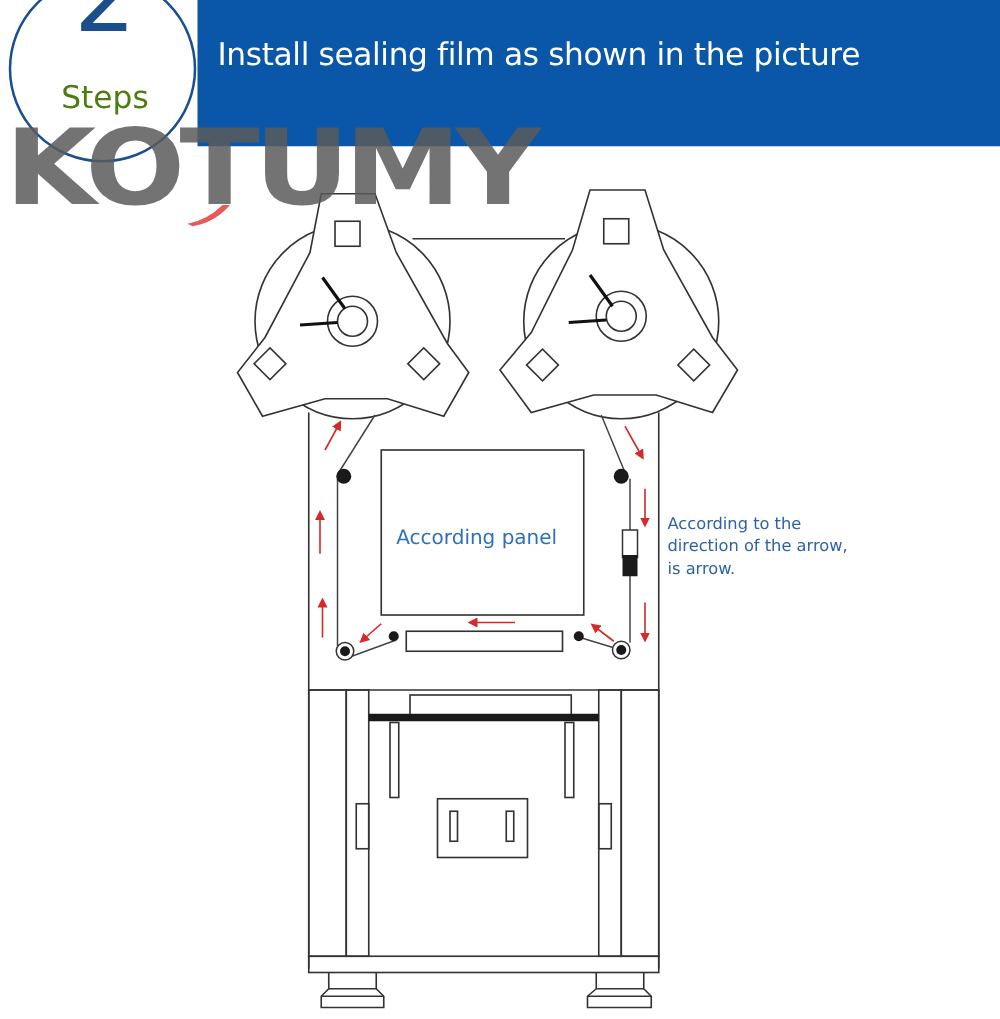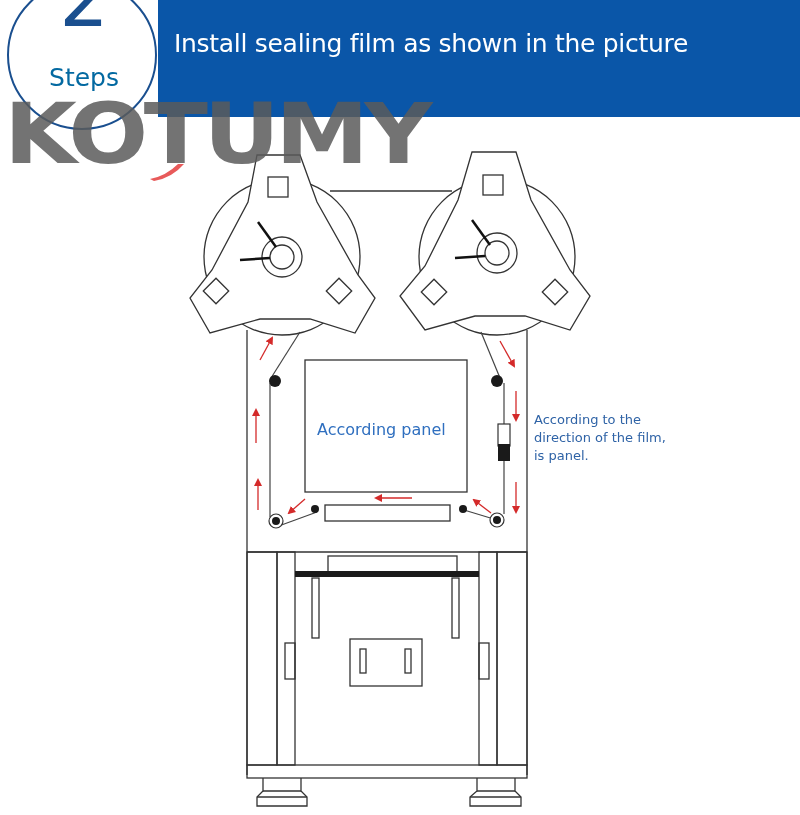--- a/index.html
+++ b/index.html
@@ -1,21 +1,21 @@
 <!DOCTYPE html>
 <html><head>
 <meta charset="utf-8">
 <style>
   html, body { margin: 0; padding: 0; background: #ffffff; }
   body { width: 800px; height: 815px; position: relative; overflow: hidden; font-family: "DejaVu Sans", sans-serif; }
   .banner { position: absolute; left: 158px; top: 0; width: 642px; height: 117px; background: #0a56a8; }
   .banner-title { position: absolute; left: 16px; top: 29px; color: #ffffff; font-family: "DejaVu Sans", sans-serif; font-size: 25px; letter-spacing: -0.3px; white-space: nowrap; }
   .step-circle { position: absolute; left: 7px; top: -20px; width: 146px; height: 146px; border: 2px solid #1a4f8f; border-radius: 50%; background: transparent; }
   .step-number { position: absolute; left: 0; width: 150px; top: -22px; text-align: center; font-family: "DejaVu Sans", sans-serif; font-size: 78px; color: #1a4f8f; line-height: 1; }
-  .step-label { position: absolute; left: 0; width: 150px; top: 81px; text-align: center; font-family: "DejaVu Sans", sans-serif; font-size: 25px; color: #0369a1; }
+  .step-label { position: absolute; left: 0; width: 150px; top: 81px; text-align: center; font-family: "DejaVu Sans", sans-serif; font-size: 25px; color: #4d7c0f; }
   .logo { position: absolute; left: 4px; top: 92px; font-family: "DejaVu Sans", sans-serif; font-weight: bold; font-size: 84px; color: rgba(90,90,90,0.85); letter-spacing: -4px; line-height: 1; transform: scaleX(1.12); transform-origin: left top; }
   .diagram { position: absolute; left: 0; top: 0; }
   .panel-label { position: absolute; left: 317px; top: 420px; font-family: "DejaVu Sans", sans-serif; font-size: 16px; color: #2f6fbf; white-space: nowrap; }
   .note { position: absolute; left: 534px; top: 411px; font-family: "DejaVu Sans", sans-serif; font-size: 13px; color: #2f63a6; line-height: 18px; }
   .note div { white-space: nowrap; }
 </style>
 </head>
 <body>
 
 <div class="banner">
@@ -140,20 +140,20 @@
     <line x1="500" y1="341" x2="514" y2="366"></line>
     <line x1="516" y1="391" x2="516" y2="420"></line>
     <line x1="516" y1="482" x2="516" y2="512"></line>
   </g>
 </svg>
 
 <div class="panel-label">According panel</div>
 
 <div class="note">
   <div>According to the</div>
-  <div>direction of the film,</div>
-  <div>is panel.</div>
+  <div>direction of the arrow,</div>
+  <div>is arrow.</div>
 </div>
 
 <div class="logo">KOTUMY</div>
 <svg style="position:absolute;left:148px;top:162px" width="40" height="20">
   <path d="M2,17 Q18,14 30,2 L36,2 Q24,16 6,19 Z" fill="#e85a5a"></path>
 </svg>
 
 </body></html>

